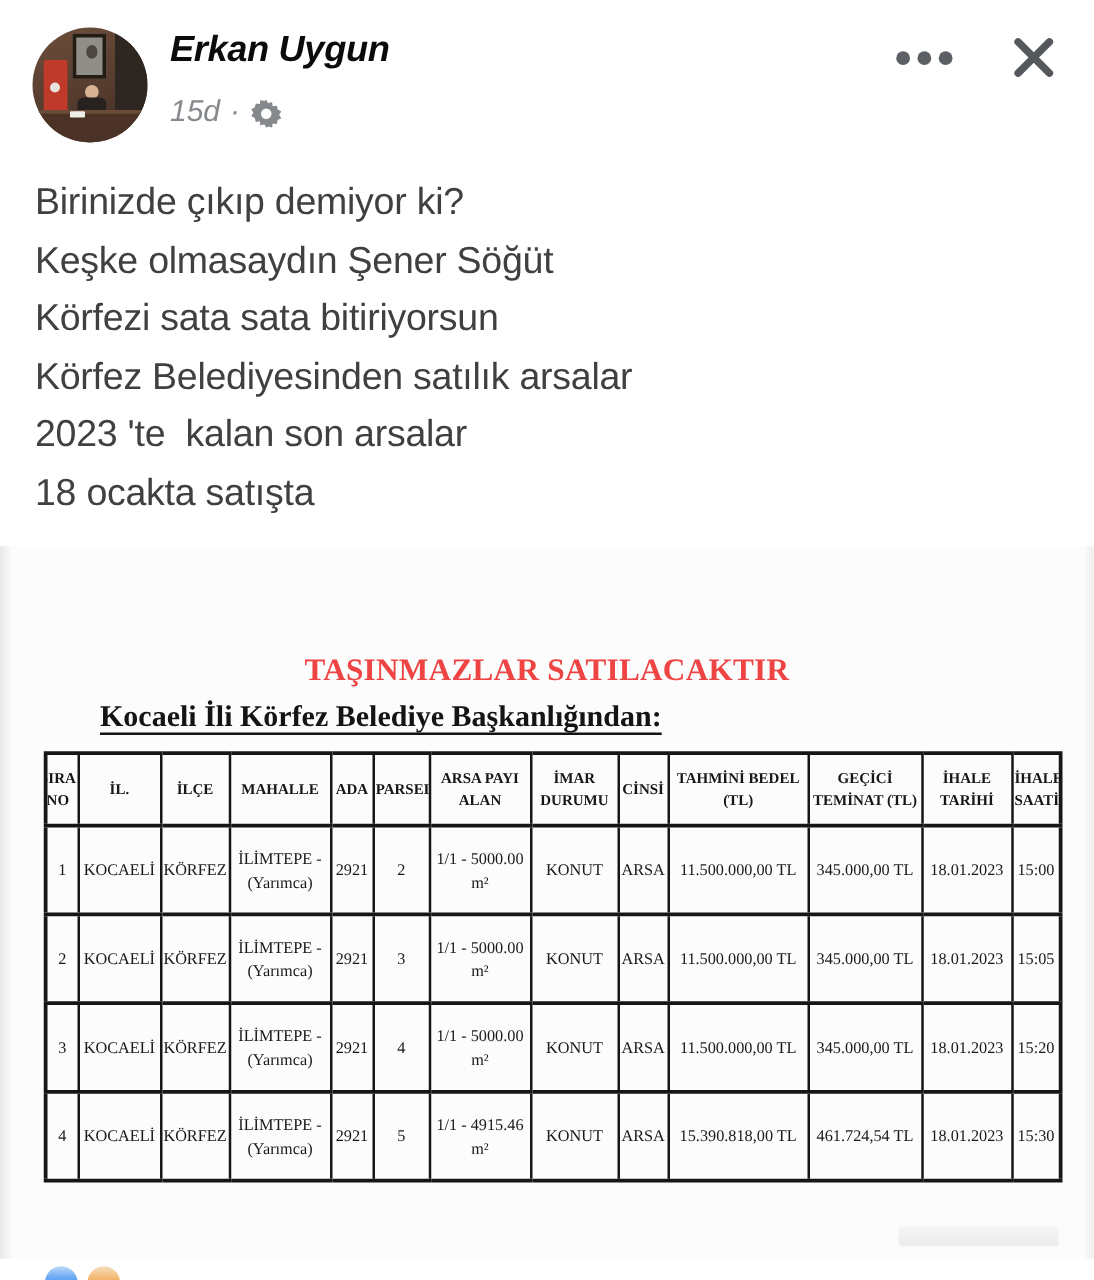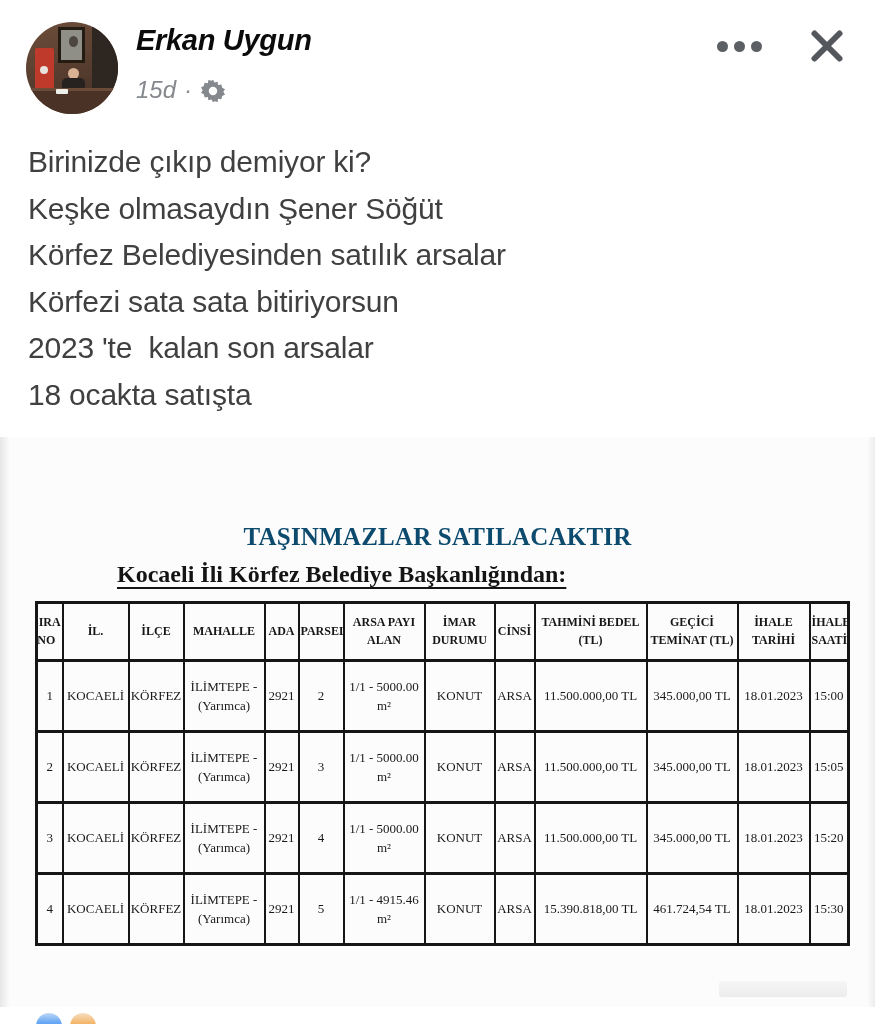--- a/index.html
+++ b/index.html
@@ -44,23 +44,23 @@
   .scan { position:absolute; left:0; top:437px; width:875px; height:570px; background:#fcfcfc; cursor:pointer; }
   .scan-edge-left  { position:absolute; left:0; top:0; width:10px; height:100%;
                      background:linear-gradient(90deg,#e7e7e7,rgba(255,255,255,0)); }
   .scan-edge-right { position:absolute; right:0; top:0; width:8px; height:100%;
                      background:linear-gradient(270deg,#ededed,rgba(255,255,255,0)); }
   .scan-artifact { position:absolute; right:28px; bottom:10px; width:128px; height:16px; border-radius:3px;
                    background:linear-gradient(#f6f6f6,#ececec); }
 
   .doc { font-family:"Liberation Serif", serif; color:#1a1a1a; }
   .doc-title { position:absolute; left:0; top:86px; width:100%; text-align:center;
-               font-size:25px; font-weight:bold; letter-spacing:0.2px; color:#0c4a6e; }
+               font-size:25px; font-weight:bold; letter-spacing:0.2px; color:#ef4444; }
   .doc-subtitle { position:absolute; left:80px; top:124px; font-size:24px; font-weight:bold;
-                  text-decoration:underline; text-decoration-thickness:2px; text-underline-offset:5px; color:#141414;margin-left:37px; }
+                  text-decoration:underline; text-decoration-thickness:2px; text-underline-offset:5px; color:#141414; }
 
   table.ilan { position:absolute; left:35px; top:164px; width:812px; table-layout:fixed;
                border-collapse:collapse; font-family:"Liberation Serif", serif; }
   table.ilan, .ilan th, .ilan td { border:2px solid #161616; }
   table.ilan { border-width:3px; }
   .ilan th, .ilan td { border-top-width:3px; border-bottom-width:3px; text-align:center;
                        vertical-align:middle; overflow:hidden; }
   .ilan thead tr { height:58px; }
   .ilan tbody tr { height:71px; }
   .ilan th { font-size:12px; font-weight:bold; color:#161616; line-height:1.45; padding:1px; }
@@ -111,22 +111,22 @@
       <svg viewBox="0 0 24 24" fill="none">
         <path d="M4.5 4.5 L19.5 19.5 M19.5 4.5 L4.5 19.5"></path>
       </svg>
     </button>
   </div>
 </div>
 
 <div class="post-text">
   <p>Birinizde çıkıp demiyor ki?</p>
   <p>Keşke olmasaydın Şener Söğüt</p>
+  <p>Körfezi sata sata bitiriyorsun</p>
   <p>Körfez Belediyesinden satılık arsalar</p>
-  <p>Körfezi sata sata bitiriyorsun</p>
   <p>2023 'te  kalan son arsalar</p>
   <p>18 ocakta satışta</p>
 </div>
 
 <div class="scan doc">
   <div class="scan-edge-left"></div>
   <div class="scan-edge-right"></div>
 
   <div class="doc-title">TAŞINMAZLAR SATILACAKTIR</div>
   <div class="doc-subtitle">Kocaeli İli Körfez Belediye Başkanlığından:</div>

